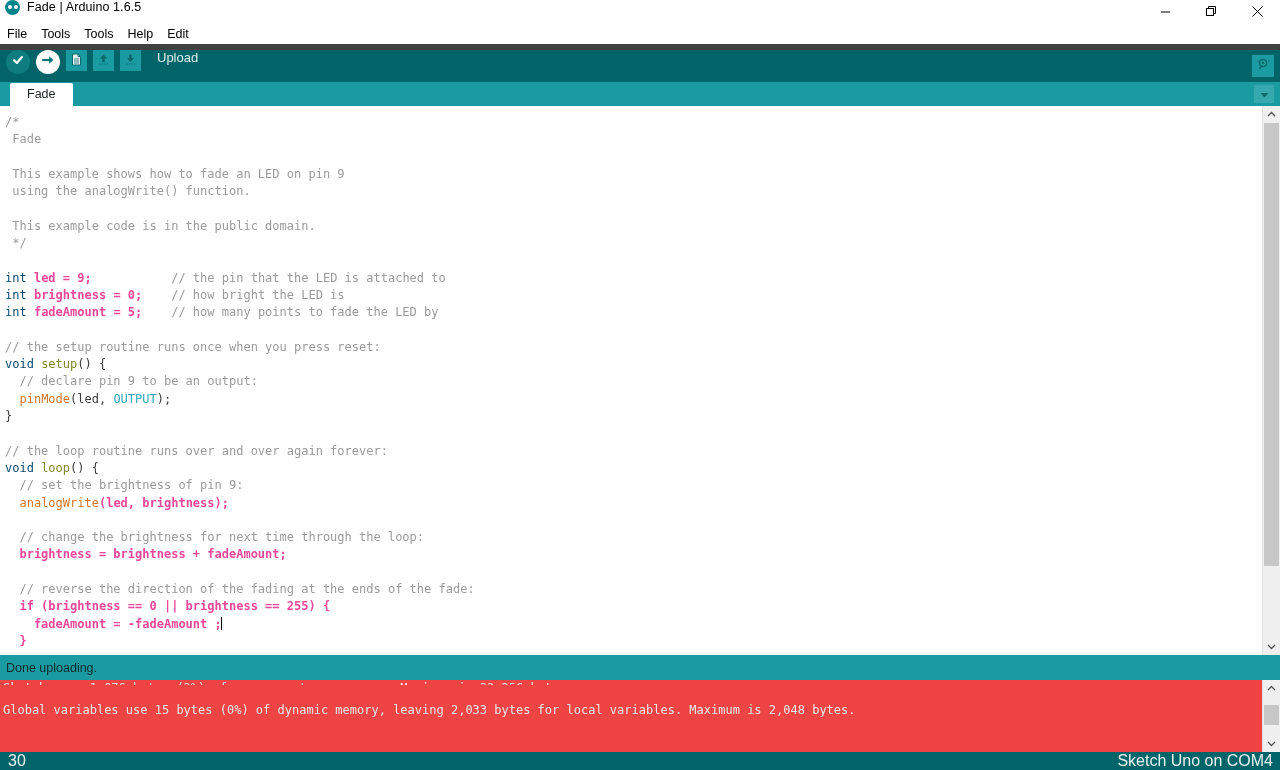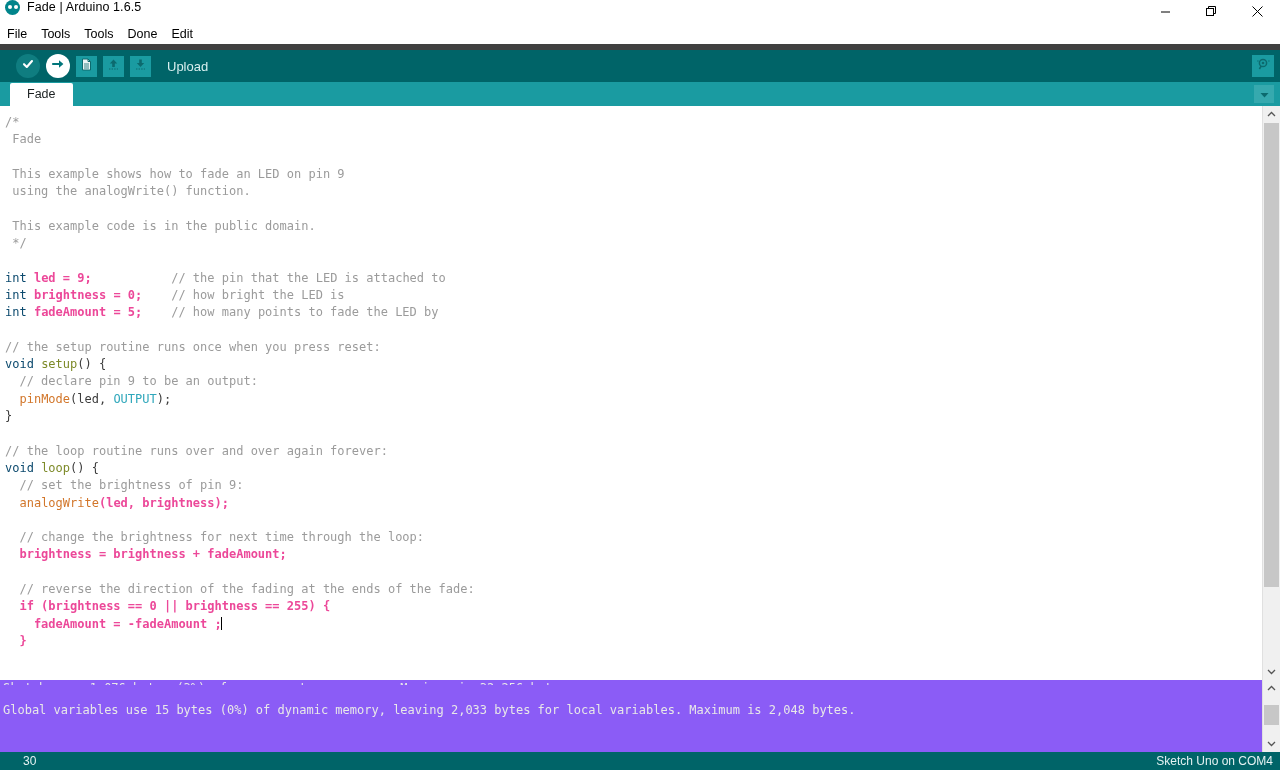--- a/index.html
+++ b/index.html
@@ -72,23 +72,23 @@
     padding: 0 7px;
     line-height: 20px;
     white-space: nowrap;
     cursor: default;
   }
 
   
   .toolbar {
     height: 32px; min-height: 32px;
     background: #006468;
-    display: flex; align-items: center;
-    position: relative;
-    padding-left: 16px;
+    display: flex; 
+    position: relative;
+    padding-left: 6px;
   }
   .tb-round {
     width: 24px; height: 24px;
     border-radius: 50%;
     display: flex; align-items: center; justify-content: center;
     margin-right: 6px;
     flex: 0 0 auto;
   }
   .tb-verify { background: #0f7d80; }
   .tb-upload { background: #ffffff; }
@@ -209,21 +209,21 @@
   }
 
   
   .console-wrap {
     height: 72px; min-height: 72px;
     display: flex;
     background: #000000;
   }
   .console {
     flex: 1 1 auto;
-    background: #8b5cf6;
+    background: #ef4444;
     color: #e8e8e8;
     font-family: "DejaVu Sans Mono", "Liberation Mono", monospace;
     font-size: 12px;
     line-height: 17px;
     overflow: hidden;
     white-space: pre;
     padding-left: 3px;
     position: relative;
   }
   .console .cline { display: block; height: 17px; }
@@ -231,24 +231,24 @@
     height: 5px;
     overflow: hidden;
     display: block;
   }
 
   
   .bottombar {
     height: 18px; min-height: 18px;
     background: #006468;
     color: #e4f2f2;
-    font-size: 12px;
+    font-size: 16px;
     display: flex; align-items: center;
     justify-content: space-between;
-    padding: 0 7px 0 23px;
+    padding: 0 7px 0 8px;
     white-space: nowrap;
   }
 </style>
 </head>
 <body>
 
 <div id="app">
 
   <div class="titlebar">
     <div class="app-logo"></div>
@@ -271,21 +271,21 @@
           <line x1="10.5" y1="0.5" x2="0.5" y2="10.5" stroke="#000" stroke-width="1"></line>
         </svg>
       </div>
     </div>
   </div>
 
   <div class="menubar">
     <div class="menu-item">File</div>
     <div class="menu-item">Tools</div>
     <div class="menu-item">Tools</div>
-    <div class="menu-item">Done</div>
+    <div class="menu-item">Help</div>
     <div class="menu-item">Edit</div>
   </div>
 
   <div class="toolbar">
     <div class="tb-round tb-verify">
       <span>
         <svg width="14" height="14" viewBox="0 0 14 14">
           <polyline points="3,7.2 5.8,10 11,4" fill="none" stroke="#ffffff" stroke-width="2.1" stroke-linecap="round" stroke-linejoin="round"></polyline>
         </svg>
       </span>
@@ -364,20 +364,23 @@
         <div class="sb-thumb" style="top:0; height:86%;"></div>
       </div>
       <div class="sb-arrow">
         <svg width="9" height="7" viewBox="0 0 9 7">
             <polyline points="1,2 4.5,5.5 8,2" fill="none" stroke="#555" stroke-width="1.3"></polyline>
           </svg>
       </div>
     </div>
   </div>
 
+  <div class="statusmsg">
+    <span>Done uploading.</span>
+  </div>
 
   <div class="console-wrap">
     <div class="console" id="console-root"><span class="cline clipped">Sketch uses 1,076 bytes (3%) of program storage space. Maximum is 32,256 bytes.</span><span class="cline">&nbsp;</span><span class="cline">Global variables use 15 bytes (0%) of dynamic memory, leaving 2,033 bytes for local variables. Maximum is 2,048 bytes.</span></div>
     <div class="vscroll" style="background:#f0f0f0;">
       <div class="sb-arrow">
         <svg width="9" height="7" viewBox="0 0 9 7">
             <polyline points="1,5 4.5,1.5 8,5" fill="none" stroke="#555" stroke-width="1.3"></polyline>
           </svg>
       </div>
       <div class="sb-track">

